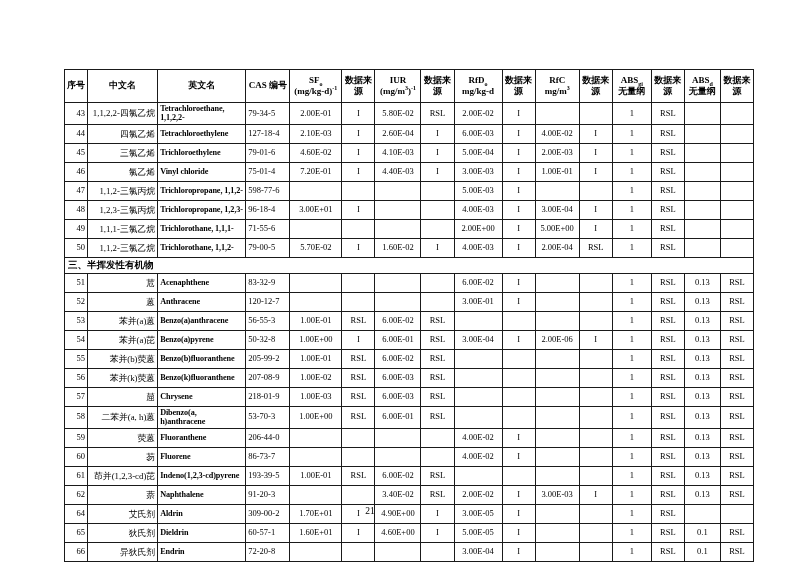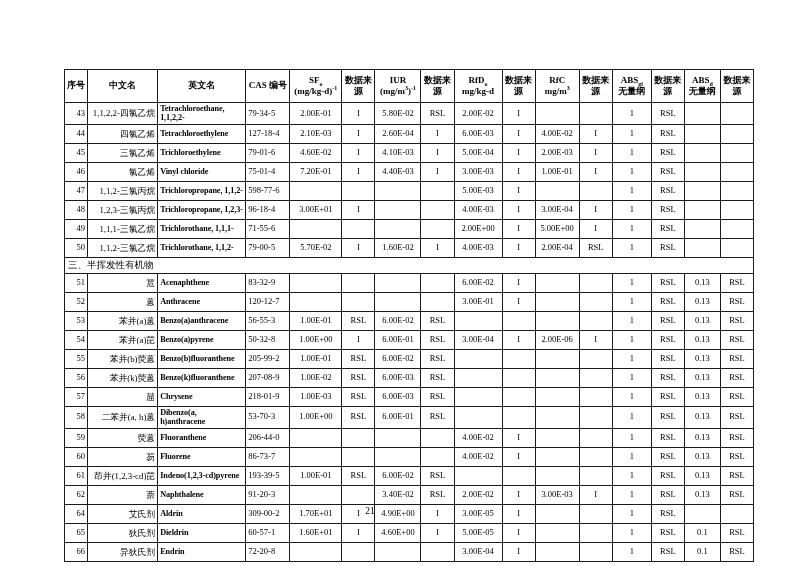--- a/index.html
+++ b/index.html
@@ -27,21 +27,21 @@
   th sub,td sub{font-size:6px;line-height:0;}
   th sup,td sup{font-size:6px;line-height:0;}
   td{
     font-size:8.5px;line-height:1.15;height:16px;text-align:center;
   }
   td.c0{text-align:right;}
   td.c1{text-align:right;font-size:8.8px;}
   td.c2{text-align:left;font-size:8.2px;letter-spacing:-0.1px;font-weight:bold;}
   td.c3{text-align:left;margin-top:40px;}
   td.section{
-    text-align:left;font-weight:normal;font-size:9.5px;
+    text-align:left;font-weight:bold;font-size:9.5px;
     height:13px;padding-left:3px;
   }
   .page-number{
     position:absolute;left:0;top:506px;width:740px;
     text-align:center;font-size:9.5px;
   }
 </style>
 </head>
 <body>
 

